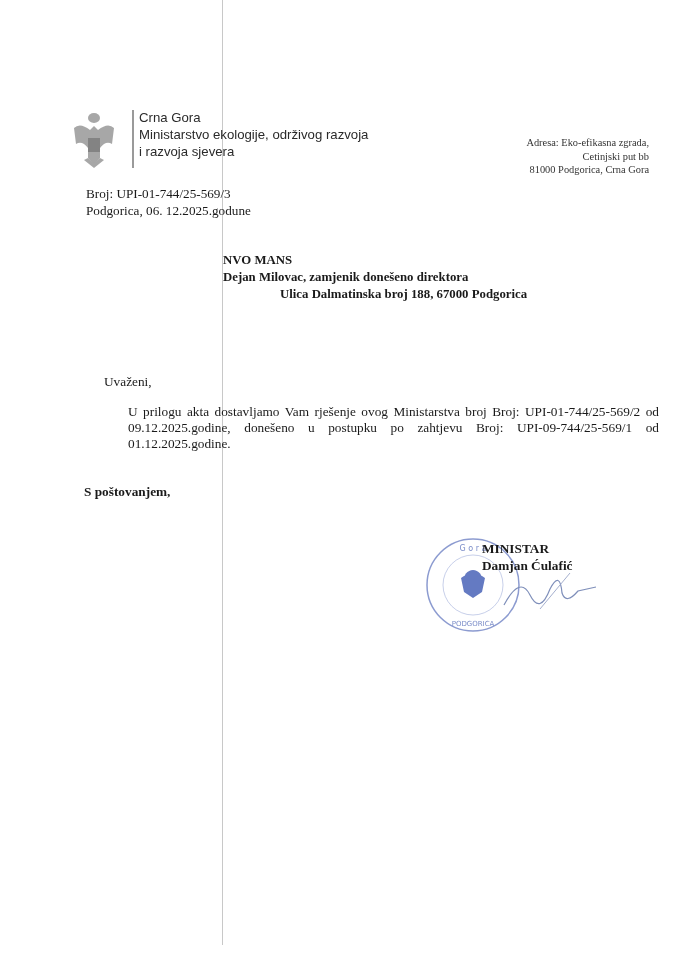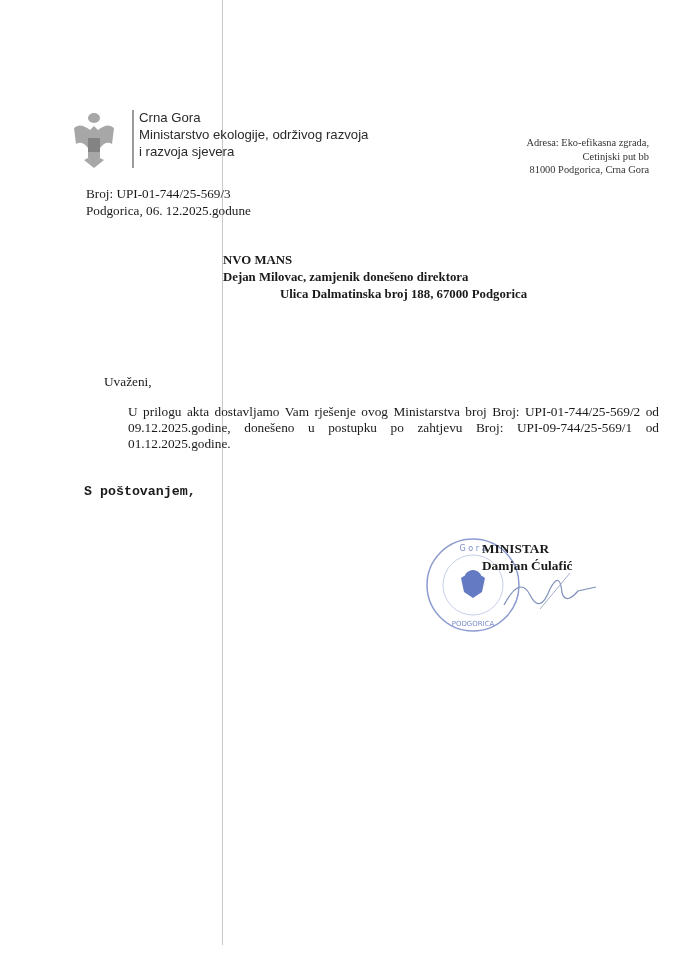--- a/index.html
+++ b/index.html
@@ -8,21 +8,21 @@
     .fold-line { position: absolute; left: 222px; top: 0; width: 1px; height: 945px; background: #c8c8c8; }
     .coat { left: 70px; top: 110px; width: 48px; height: 60px; }
     .header-divider { left: 132px; top: 110px; width: 2px; height: 58px; background: #9a9a9a; }
     .ministry { left: 139px; top: 109px; font-family: "Liberation Sans", sans-serif; font-size: 13.2px; line-height: 17px; color: #2a2a2a; }
     .address { right: 30px; top: 124px; text-align: right; font-size: 10.4px; line-height: 13.5px; color: #333; margin-top: 12px; }
     .ref { left: 86px; top: 186px; font-size: 13.2px; line-height: 16.5px; }
     .recipient { left: 223px; top: 252px; font-size: 12.8px; line-height: 17px; font-weight: bold; }
     .recipient .indent { padding-left: 57px; }
     .salute { left: 84px; top: 374px; font-size: 13.3px; margin-left: 20px; }
     .body-text { left: 84px; top: 404px; width: 531px; font-size: 13.3px; line-height: 16.2px; text-align: justify; margin-left: 44px; }
-    .closing { left: 84px; top: 484px; font-size: 13.3px; font-weight: bold; font-family: Liberation Mono, monospace; }
+    .closing { left: 84px; top: 484px; font-size: 13.3px; font-weight: bold; }
     .signer { left: 482px; top: 540px; font-size: 13.3px; line-height: 17px; font-weight: bold; text-align: left; }
     .stamp { left: 424px; top: 536px; width: 98px; height: 98px; }
     .signature { left: 500px; top: 565px; width: 100px; height: 50px; }
   </style>
 </head>
 <body>
 
 <div class="fold-line"></div>
 
 <div class="abs coat">

